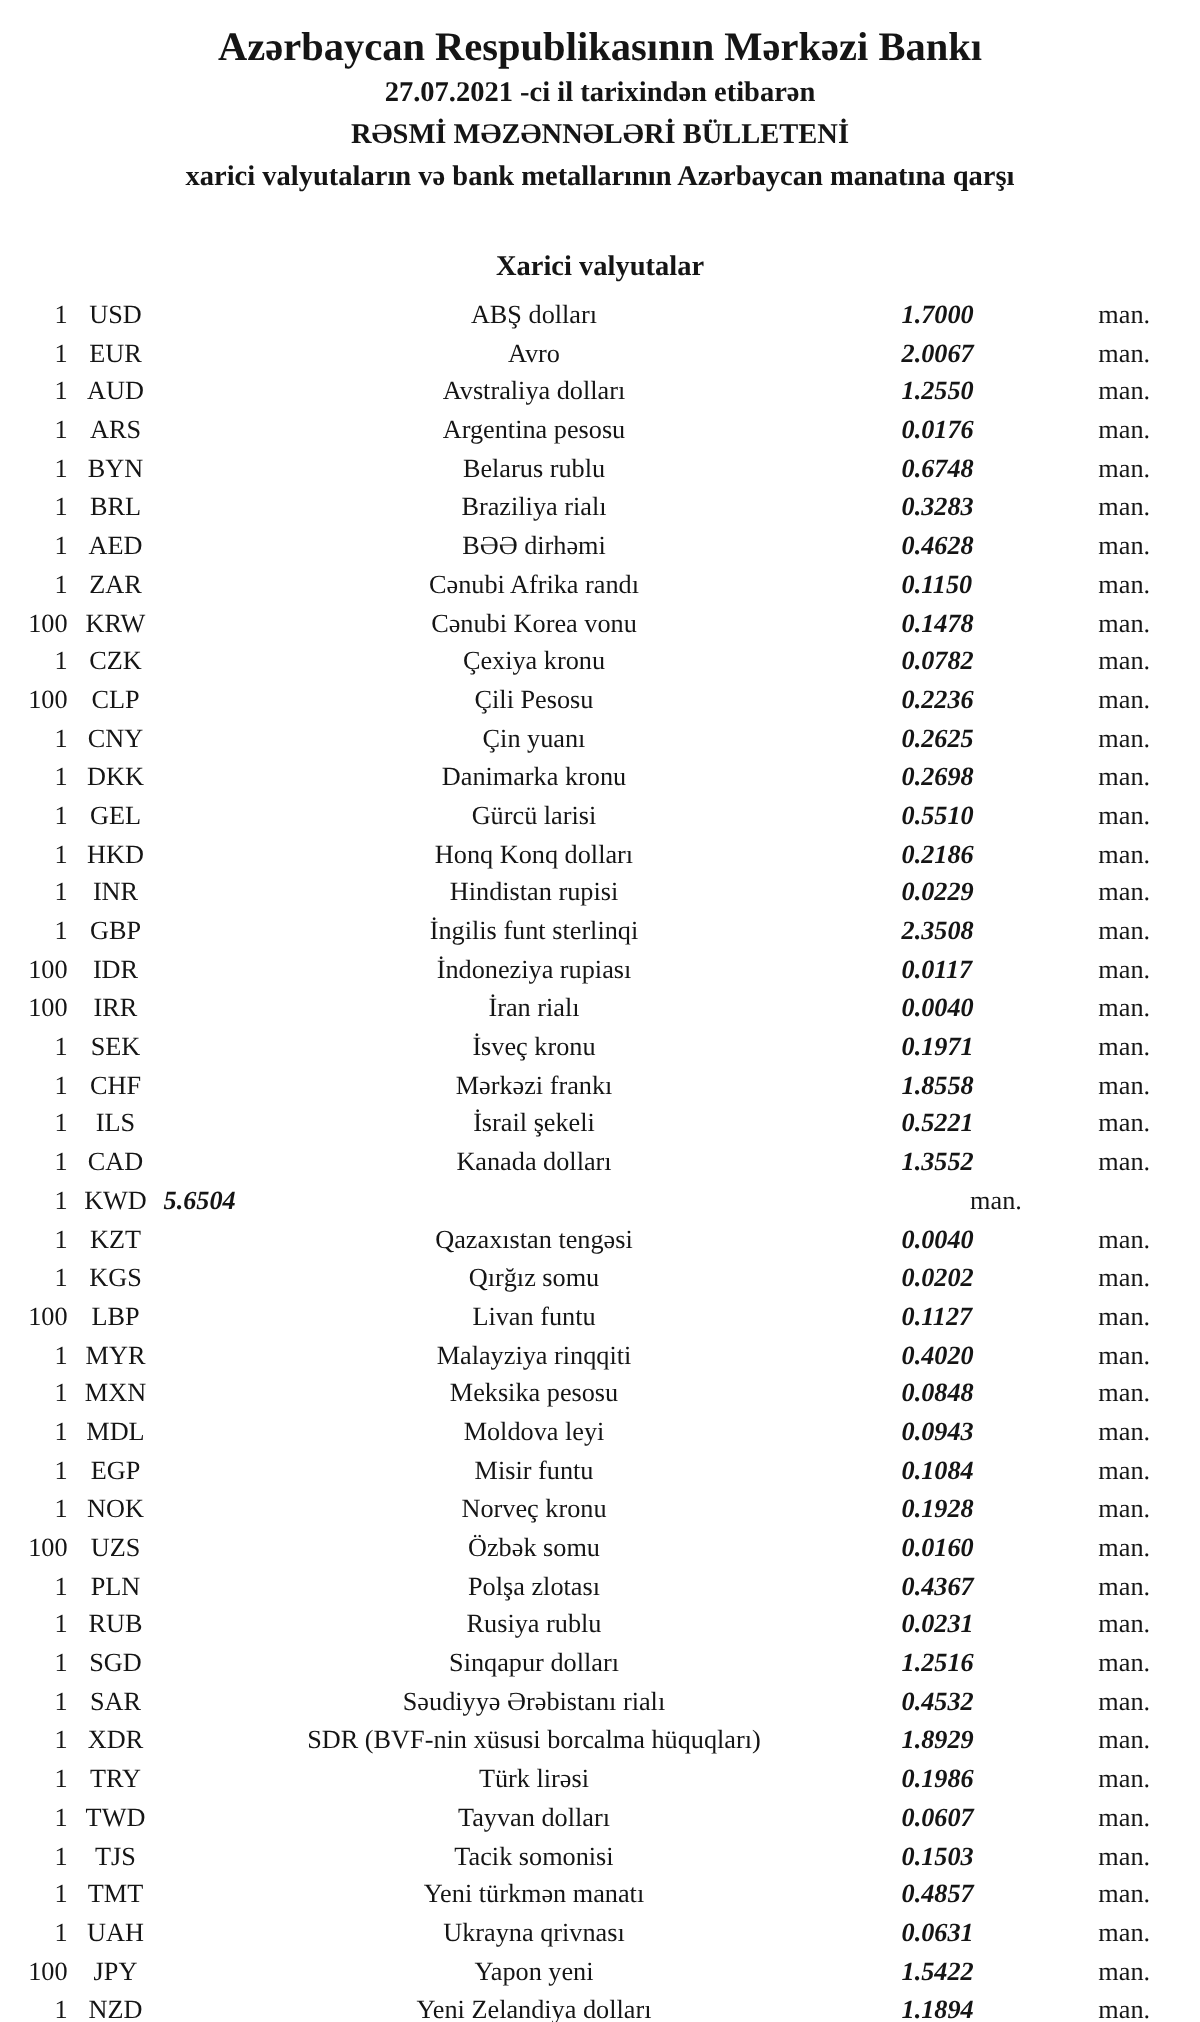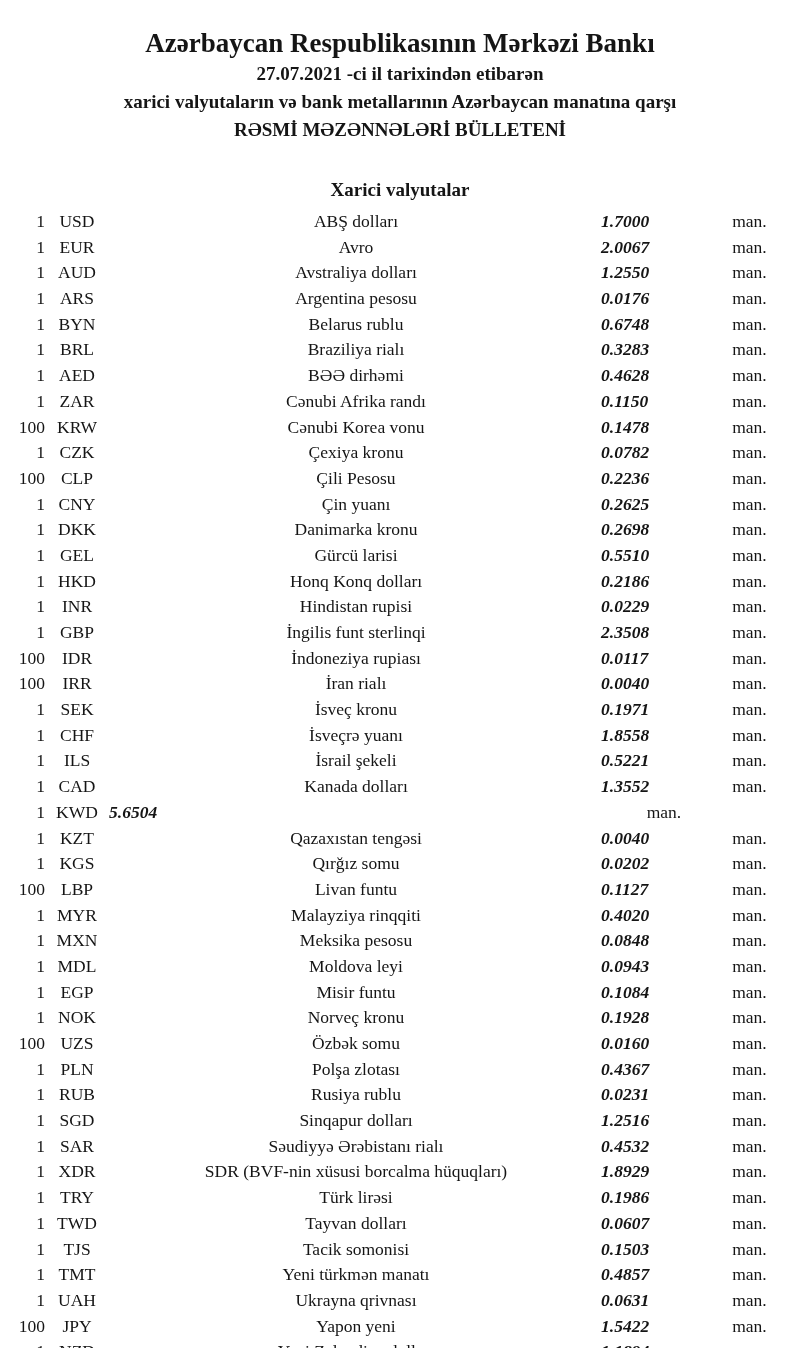--- a/index.html
+++ b/index.html
@@ -10,21 +10,21 @@
   body {
     width: 800px;
     height: 1348px;
     overflow: hidden;
     font-family: "Liberation Serif", serif;
     color: #151515;
     -webkit-font-smoothing: antialiased;
   }
   .page-header {
     text-align: center;
-    padding-top: 26px;
+    padding-top: 14px;
   }
   .doc-title {
     font-size: 27px;
     font-weight: 700;
     line-height: 34px;
   }
   .header-line {
     font-size: 19px;
     font-weight: 700;
     line-height: 28px;
@@ -72,22 +72,22 @@
     padding-left: 14px;
     white-space: nowrap;
   }
 </style>
 </head>
 <body>
 
 <div class="page-header">
   <div class="doc-title">Azərbaycan Respublikasının Mərkəzi Bankı</div>
   <div class="header-line">27.07.2021 -ci il tarixindən etibarən</div>
+  <div class="header-line">RƏSMİ MƏZƏNNƏLƏRİ BÜLLETENİ</div>
   <div class="header-line">xarici valyutaların və bank metallarının Azərbaycan manatına qarşı</div>
-  <div class="header-line">RƏSMİ MƏZƏNNƏLƏRİ BÜLLETENİ</div>
 </div>
 
 <div class="section-title">Xarici valyutalar</div>
 
 <div class="rates-table">
   <div>
   <div class="rate-row">
     <span class="cell-qty">1</span>
     <span class="cell-code">USD</span>
     <span class="cell-name">ABŞ dolları</span>
@@ -243,21 +243,21 @@
     <span class="cell-qty">1</span>
     <span class="cell-code">SEK</span>
     <span class="cell-name">İsveç kronu</span>
     <span class="cell-rate">0.1971</span>
     <span class="cell-unit">man.</span>
   </div>
 
   <div class="rate-row">
     <span class="cell-qty">1</span>
     <span class="cell-code">CHF</span>
-    <span class="cell-name">İsveçrə yuanı</span>
+    <span class="cell-name">Mərkəzi frankı</span>
     <span class="cell-rate">1.8558</span>
     <span class="cell-unit">man.</span>
   </div>
 
   <div class="rate-row">
     <span class="cell-qty">1</span>
     <span class="cell-code">ILS</span>
     <span class="cell-name">İsrail şekeli</span>
     <span class="cell-rate">0.5221</span>
     <span class="cell-unit">man.</span>

